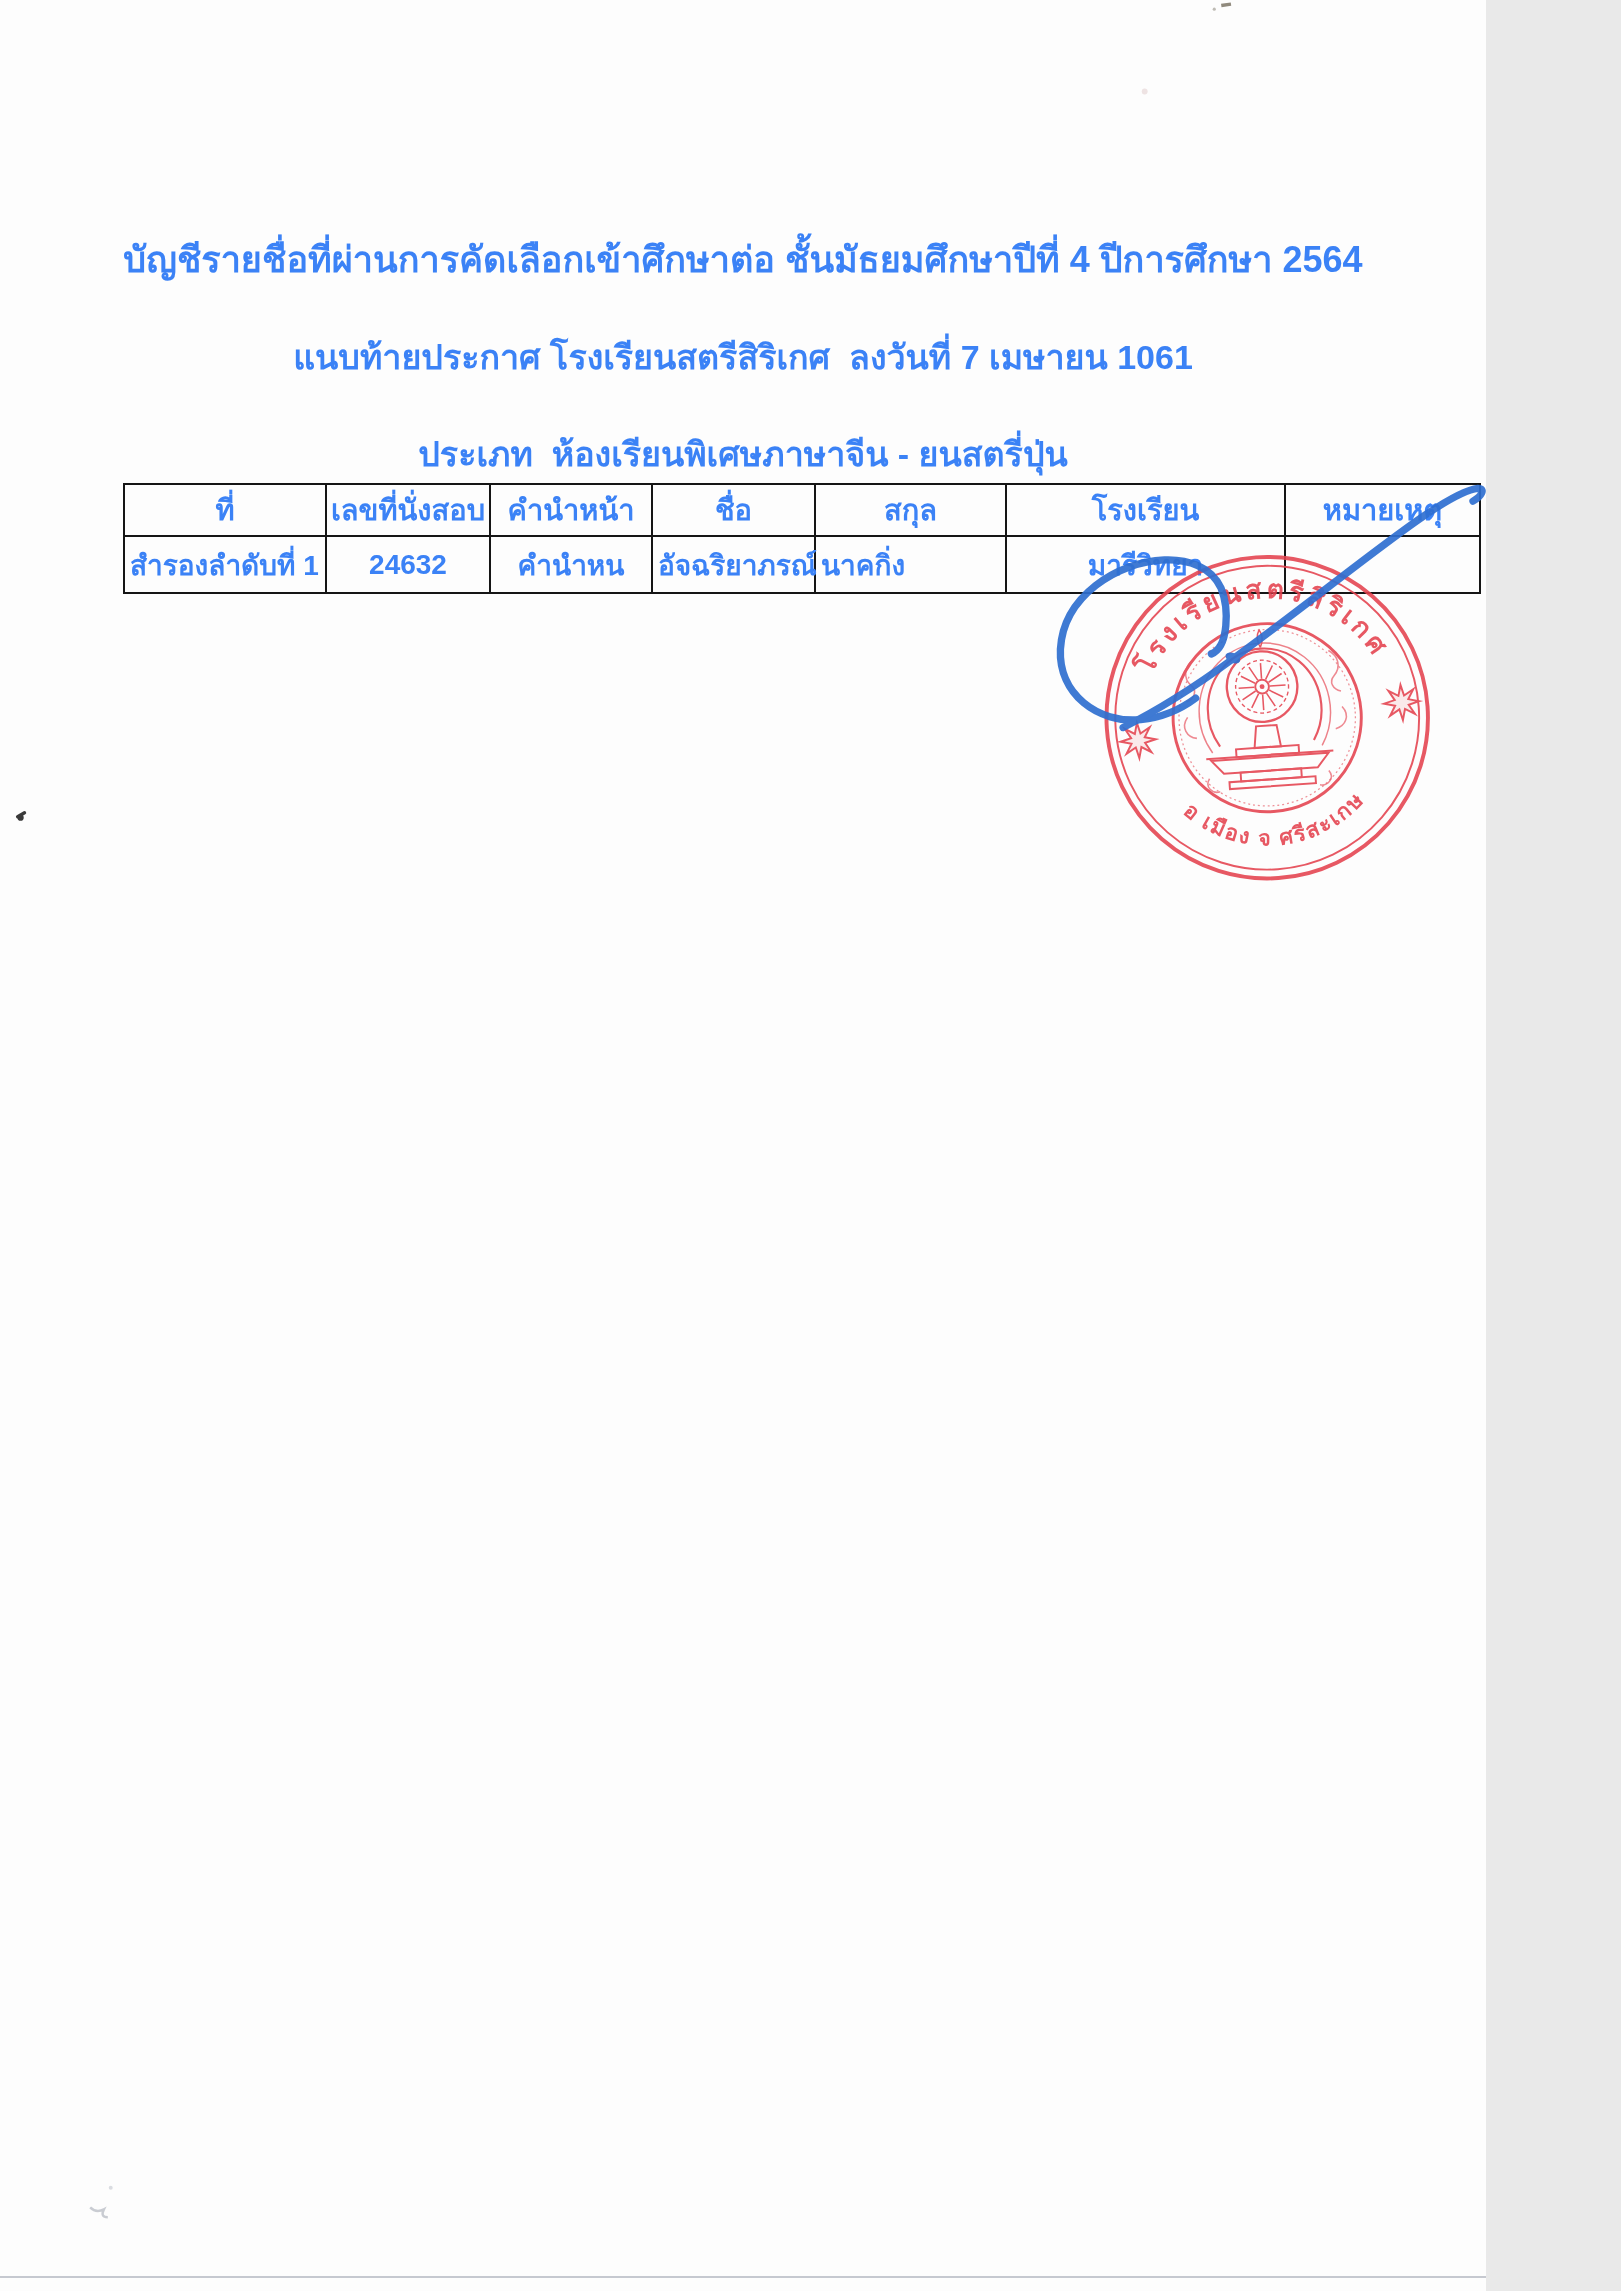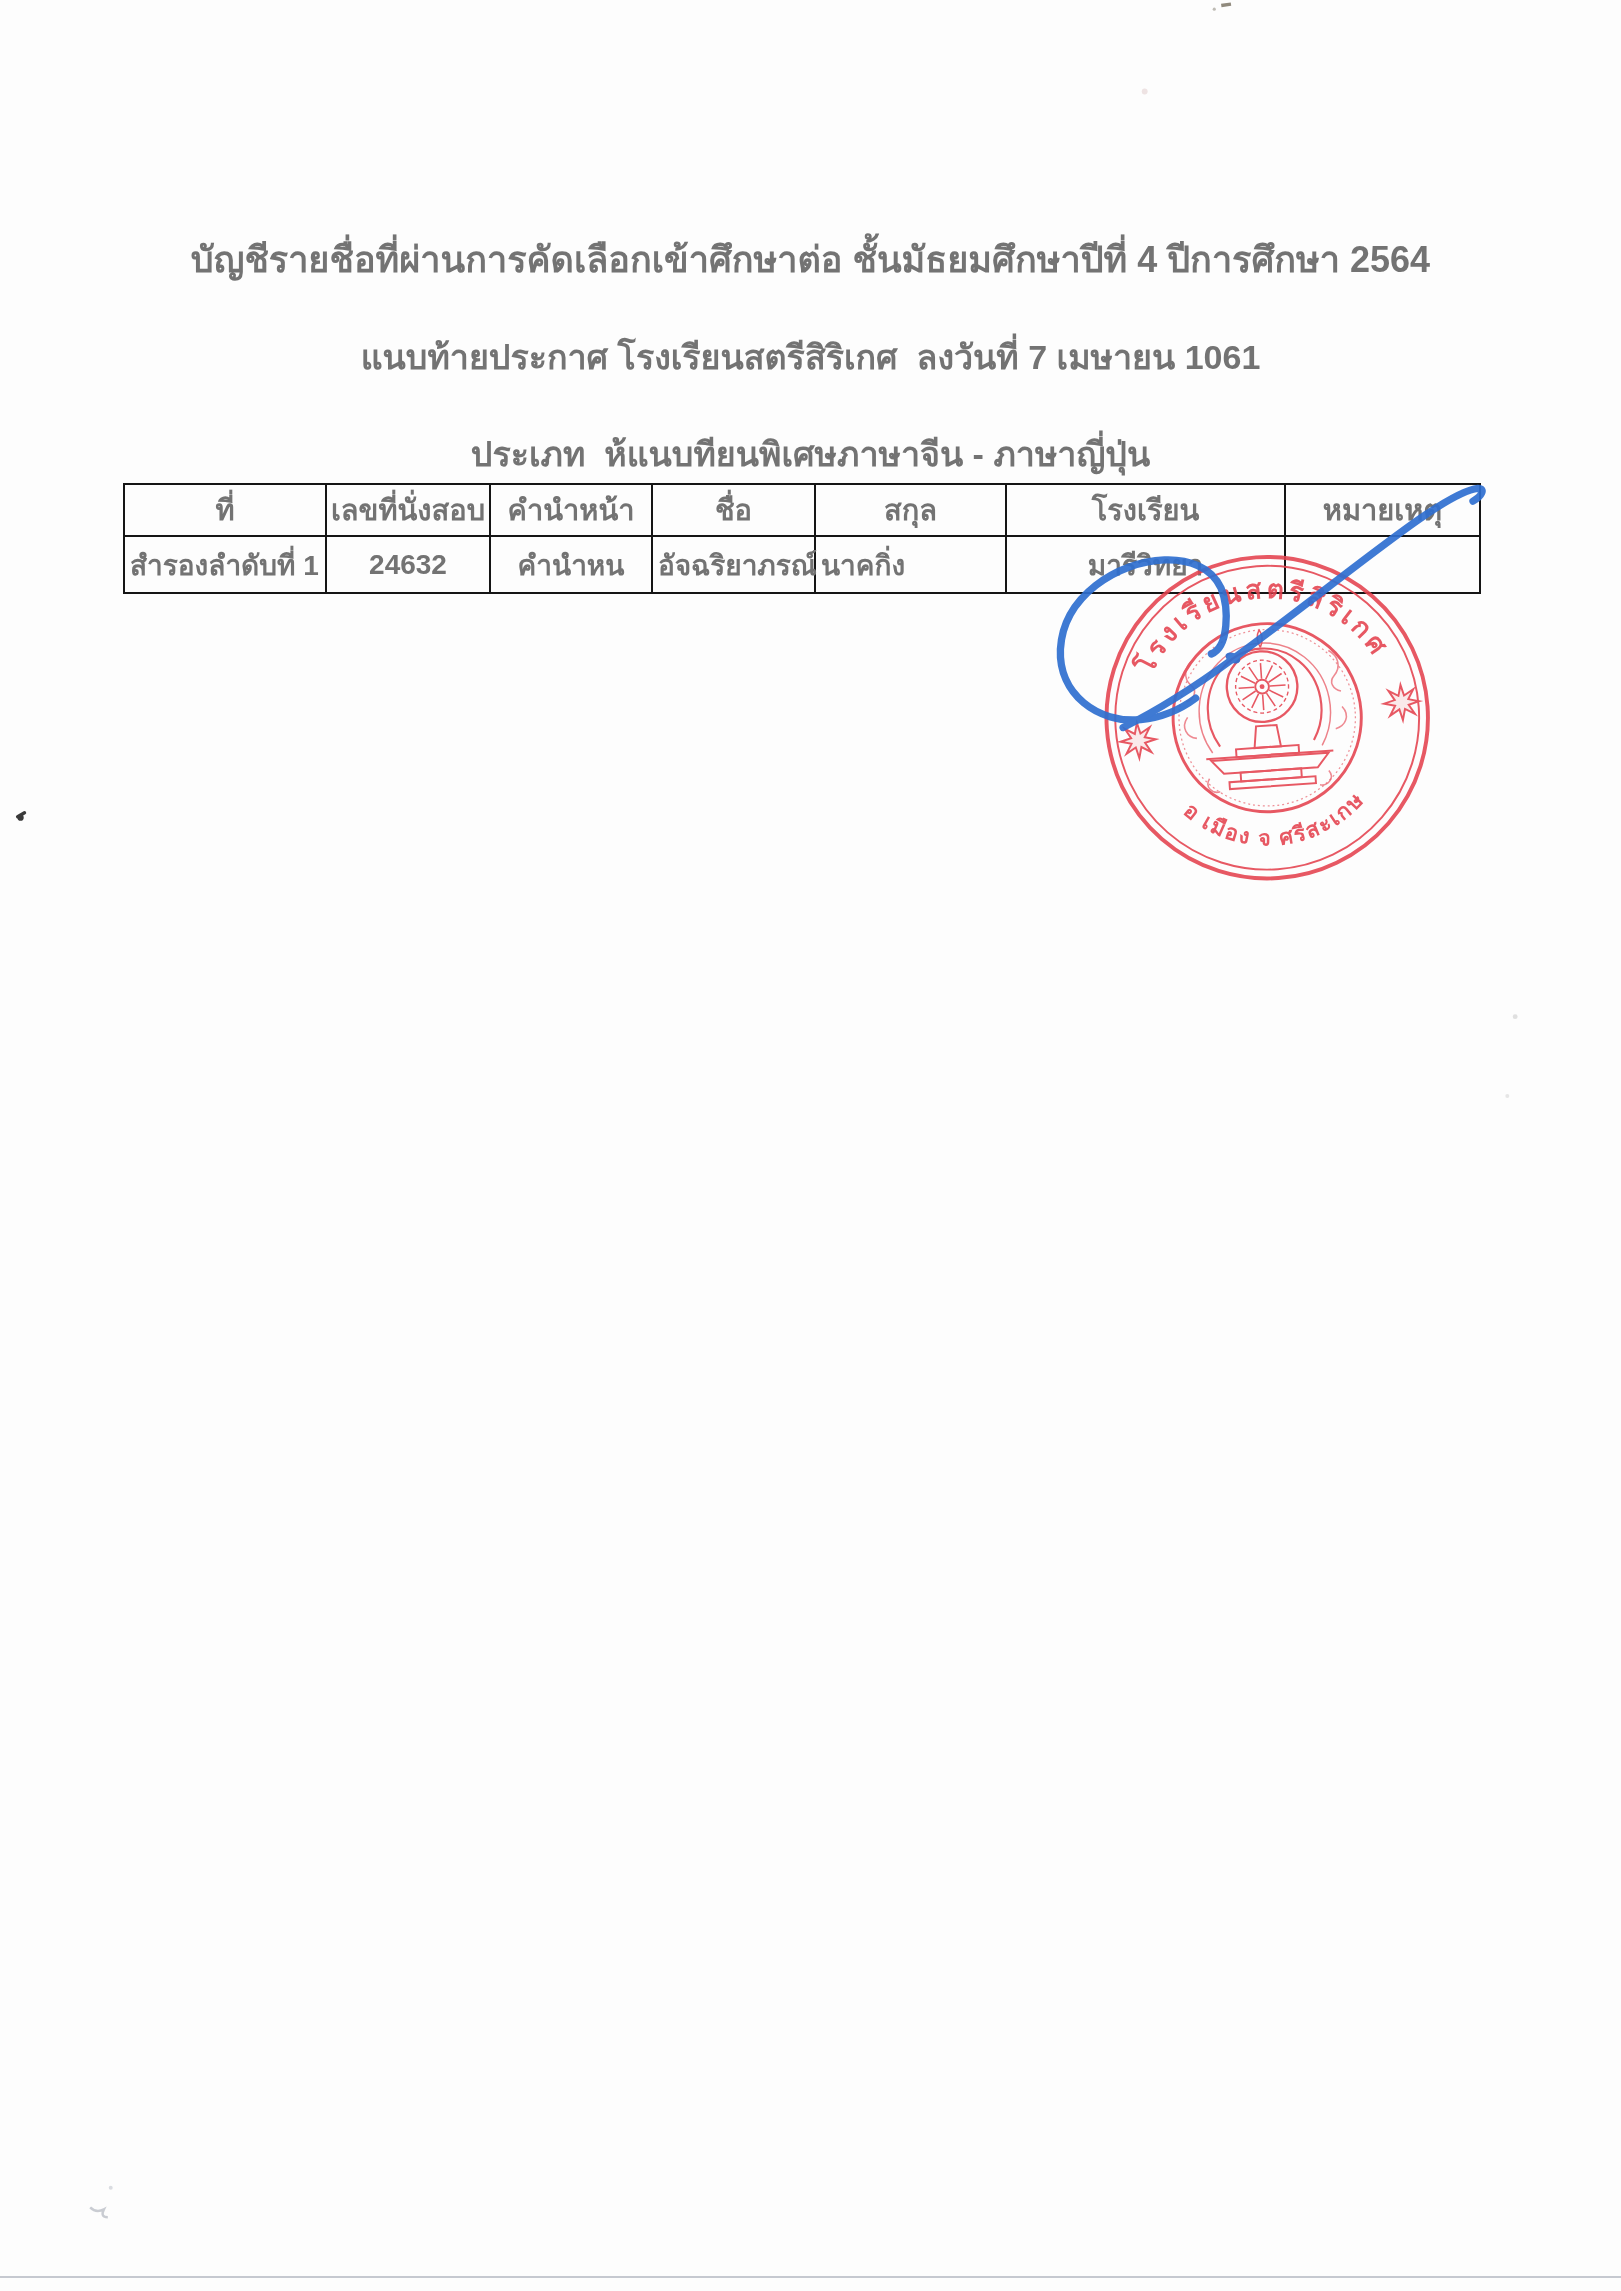--- a/index.html
+++ b/index.html
@@ -1,20 +1,20 @@
 <!DOCTYPE html>
 <html><head>
 <meta charset="utf-8">
 <style>
   html,body { margin:0; padding:0; background:#e9e9e9; }
   #page {
-    position:relative; width:1621px; height:2292px;
+    position:relative; width:1486px; height:2292px;
     background:#fdfdfd; overflow:hidden;
     font-family:"Liberation Sans","DejaVu Sans",sans-serif;
-    color:#737373;
+    color:#3b82f6;
   }
   .doc-title {
     position:absolute; top:193px; left:0; width:100%;
     text-align:center; font-weight:bold; white-space:pre;
   }
   .doc-title .l1 { font-size:36px; line-height:61px; }
   .doc-title .l2 { font-size:34px; line-height:62px; }
   .doc-title .l3 { font-size:34px; line-height:61px; }
   .doc-title .l4 { font-size:33px; line-height:61px; }
 
@@ -37,21 +37,21 @@
   .stamp-arc-text   { font-family:"Liberation Sans","DejaVu Sans",sans-serif; font-weight:bold; }
 </style>
 </head>
 <body>
 
 <div id="page">
 
   <div class="doc-title">
     <div class="l1">บัญชีรายชื่อที่ผ่านการคัดเลือกเข้าศึกษาต่อ ชั้นมัธยมศึกษาปีที่ 4 ปีการศึกษา 2564</div>
     <div class="l2">แนบท้ายประกาศ โรงเรียนสตรีสิริเกศ  ลงวันที่ 7 เมษายน 1061</div>
-    <div class="l3">ประเภท  ห้แนบทียนพิเศษภาษาจีน - ภาษาญี่ปุ่น</div>
+    <div class="l3">ประเภท  ห้องเรียนพิเศษภาษาจีน - ยนสตรี่ปุ่น</div>
   </div>
 
   <table class="result">
     <colgroup>
       <col style="width:202px">
         <col style="width:164px">
         <col style="width:162px">
       <col style="width:163px">
         <col style="width:191px">
         <col style="width:279px">

